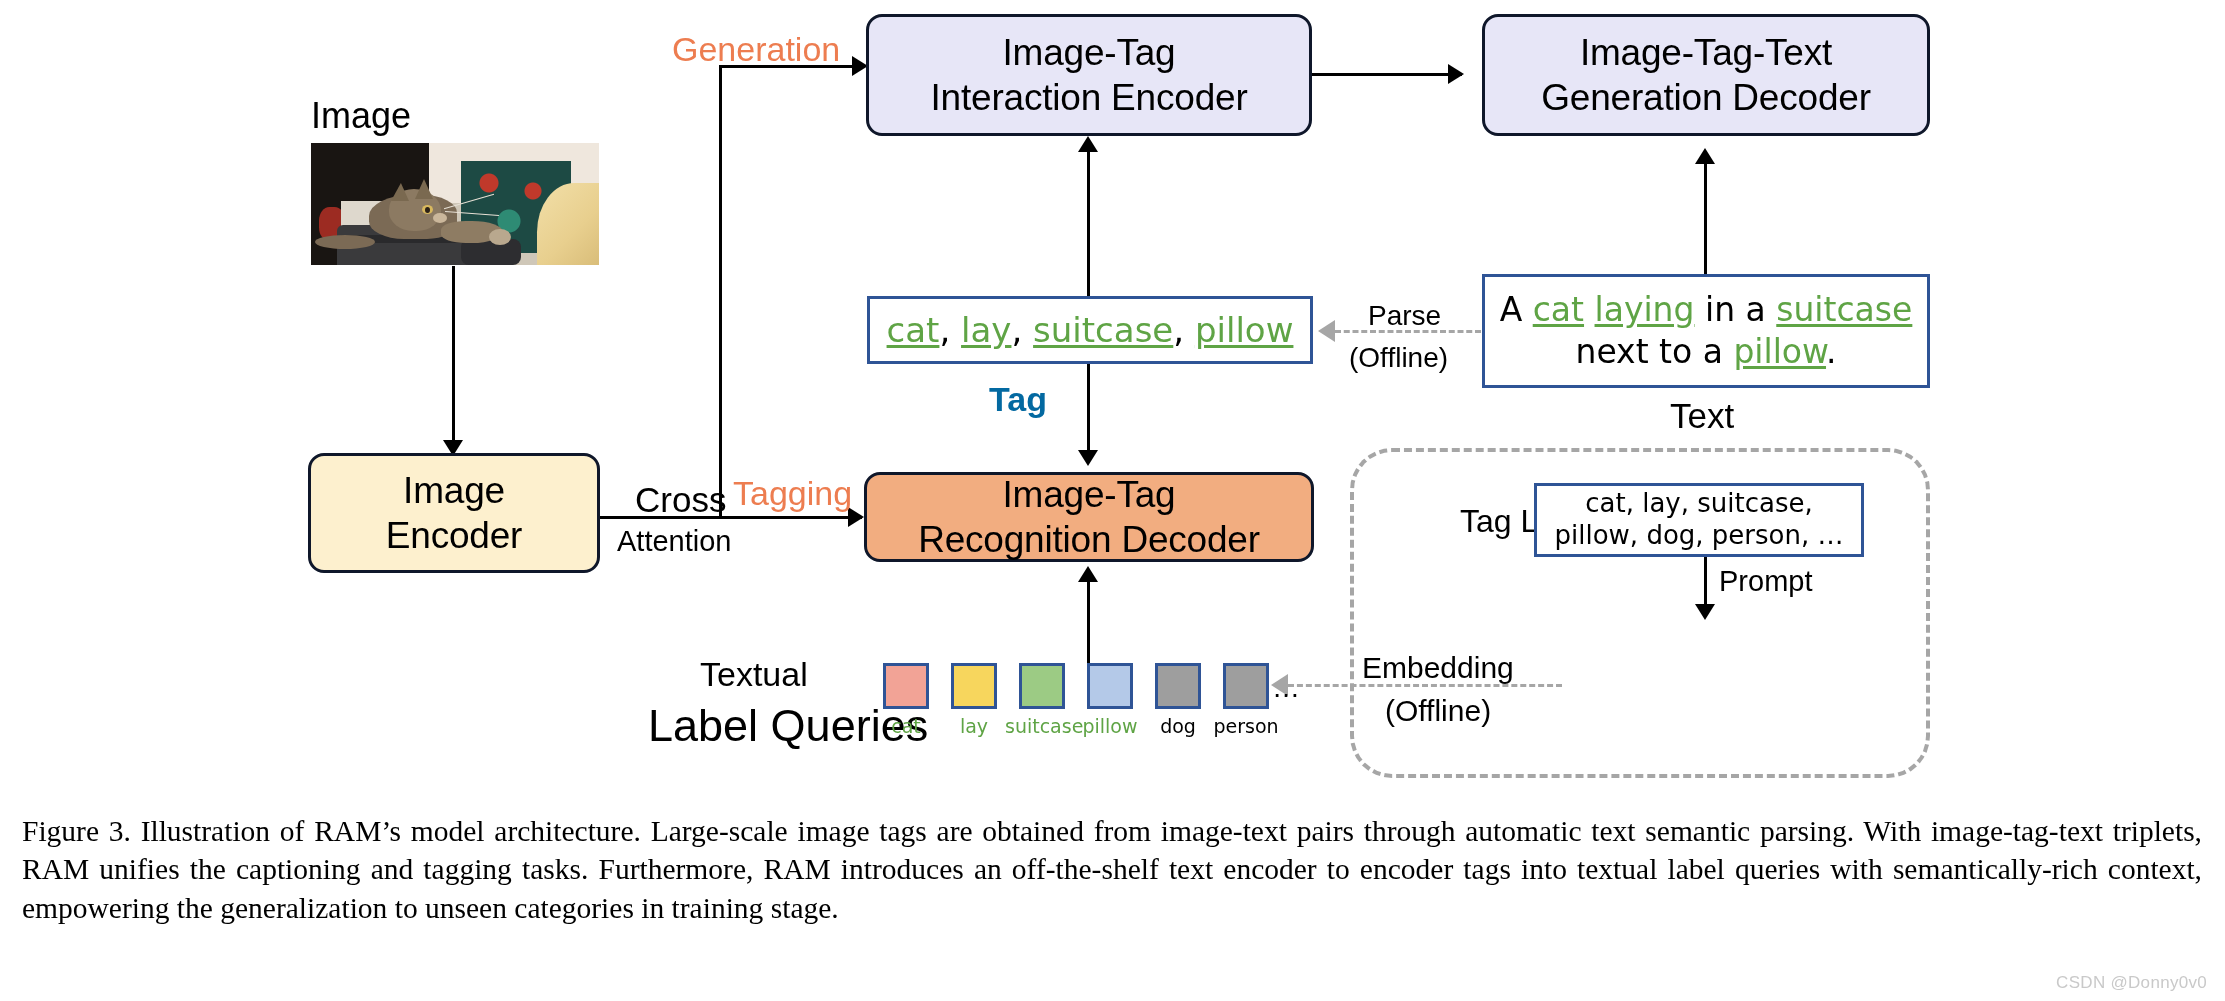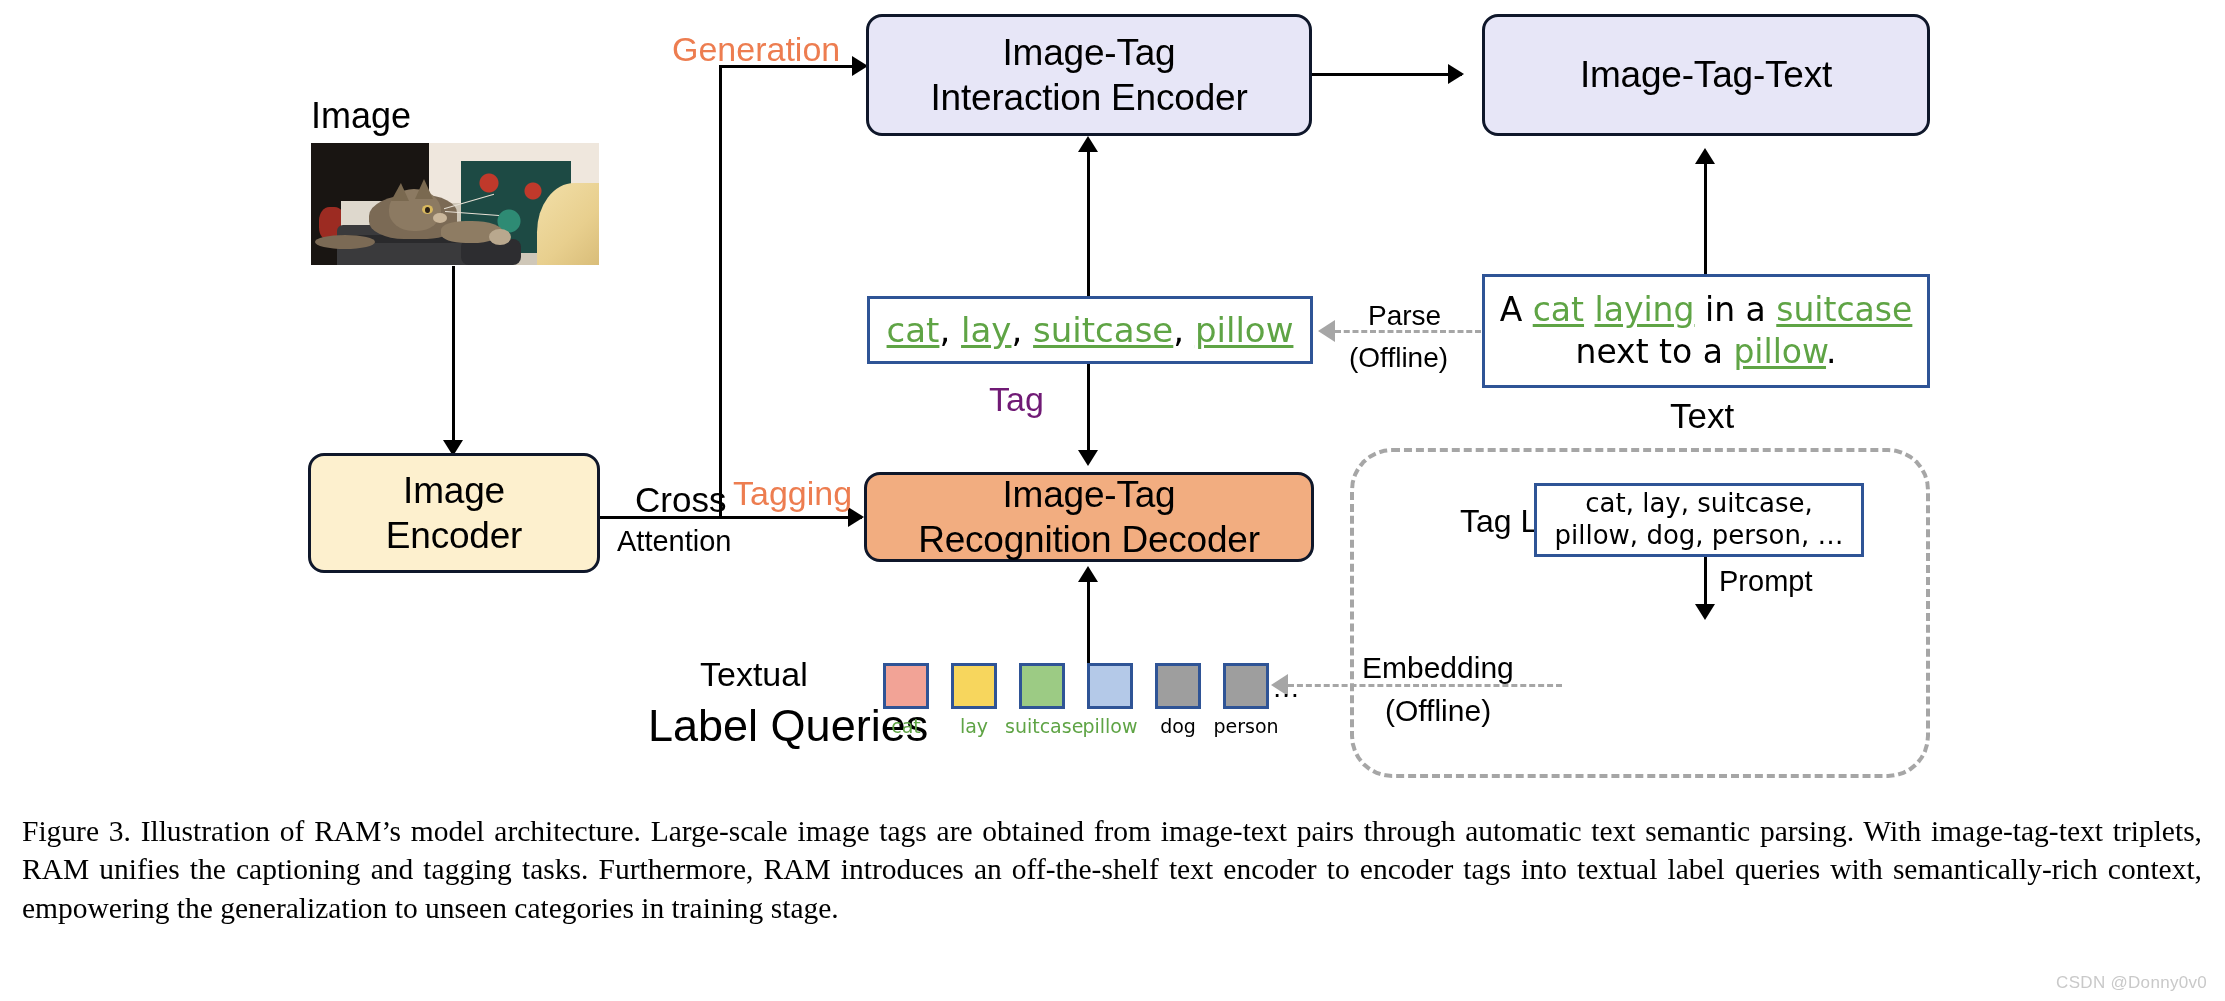--- a/index.html
+++ b/index.html
@@ -64,22 +64,22 @@
     position: absolute;
     color: #000;
     font-family: "Liberation Sans", sans-serif;
     white-space: nowrap;
   }
   .lbl-accent {
     color: #ed7d50;
     font-weight: normal;
   }
   .lbl-green {
-    color: #701a75;
-    font-weight: normal;
+    color: #0369a1;
+    font-weight: bold;
   }
 
   
   .comic {
     font-family: "DejaVu Sans", sans-serif;
     font-weight: 400;
   }
   .tagword {
     color: #5fa445;
     text-decoration: underline;
@@ -257,20 +257,21 @@
   <div class="box box-lavender" style="left:866px; top:14px; width:446px; height:122px;">
     <span class="ln">Image-Tag</span>
     <span class="ln">Interaction Encoder</span>
   </div>
 
   <div class="ln-h" style="left:1312px; top:73px; width:150px;"></div>
   <div class="ah-r" style="left:1448px; top:64px;"></div>
 
   <div class="box box-lavender" style="left:1482px; top:14px; width:448px; height:122px;">
     <span class="ln">Image-Tag-Text</span>
+    <span class="ln">Generation Decoder</span>
   </div>
 
   <div class="ln-v" style="left:1704px; top:152px; height:122px;"></div>
   <div class="ah-u" style="left:1695px; top:148px;"></div>
 
   <div class="sqbox" style="left:867px; top:296px; width:446px; height:68px;">
     <div class="comic" id="tag-tokens" style="font-size:34px;"><span class="tagword">cat</span><span class="plainword">, </span><span class="tagword">lay</span><span class="plainword">, </span><span class="tagword">suitcase</span><span class="plainword">, </span><span class="tagword">pillow</span></div>
   </div>
   <div class="lbl lbl-green" style="left:989px; top:380px; font-size:34px;">Tag</div>
 

